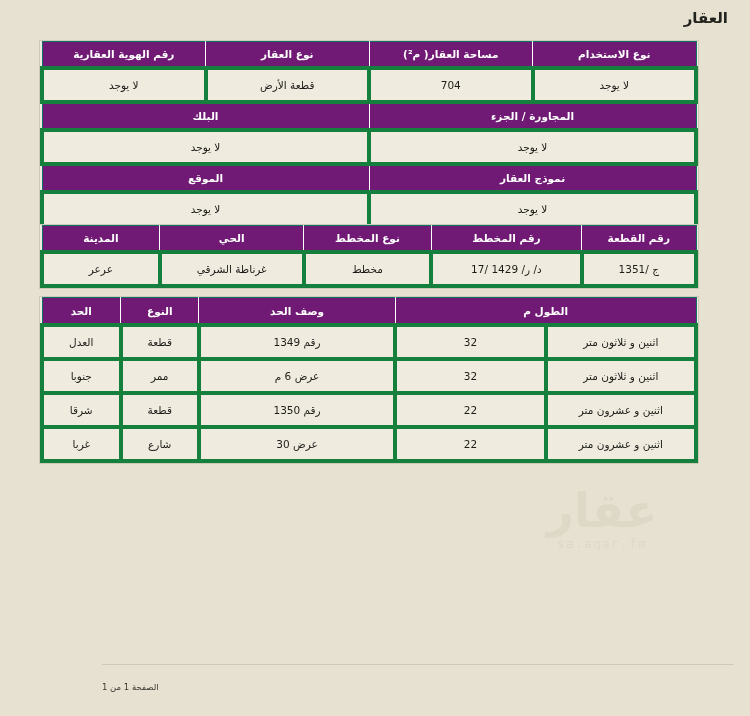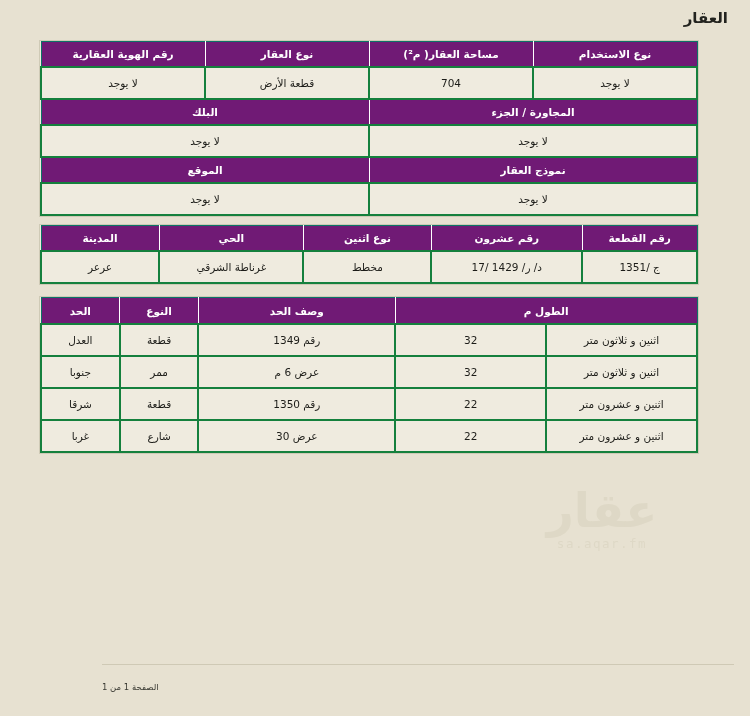--- a/index.html
+++ b/index.html
@@ -34,21 +34,21 @@
 
   
   .tbl {
     position: absolute;
     border-collapse: collapse;
     table-layout: fixed;
     background: #efebdf;
     box-shadow: 0 0 0 1px #cfcab6;
   }
   .tbl td {
-    border: 2px solid #15803d;
+    border: 4px solid #15803d;
     padding: 0;
     text-align: center;
     vertical-align: middle;
     font-size: 10.5px;
     color: #1c1c18;
     background: #efebdf;
     height: 28px;
     white-space: nowrap;
     overflow: hidden;
   }
@@ -203,22 +203,22 @@
     <colgroup>
       <col style="width:17.5%">
         <col style="width:23%">
         <col style="width:19.5%">
         <col style="width:22%">
         <col style="width:18%">
     </colgroup>
     <tbody>
       <tr>
         <td class="hd sep">رقم القطعة</td>
-        <td class="hd sep">رقم عشرون</td>
-        <td class="hd sep">نوع اثنين</td>
+        <td class="hd sep">رقم المخطط</td>
+        <td class="hd sep">نوع المخطط</td>
         <td class="hd sep">الحي</td>
         <td class="hd">المدينة</td>
       </tr>
       <tr class="val">
         <td>ج /1351</td>
         <td>د/ ر/ 1429 /17</td>
         <td>مخطط</td>
         <td>غرناطة الشرقي</td>
         <td>عرعر</td>
       </tr>

